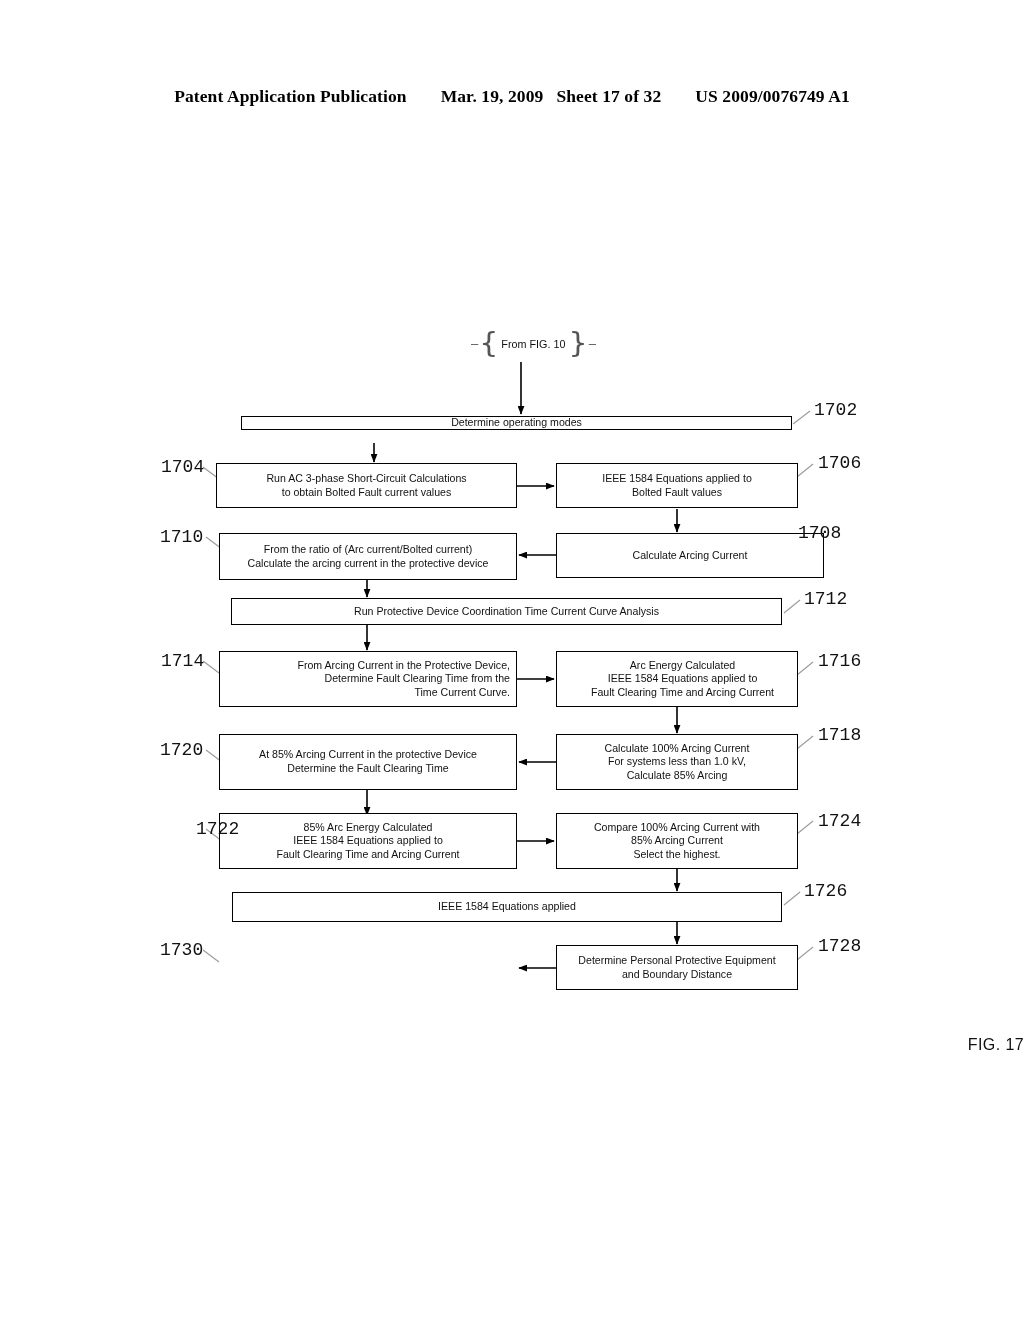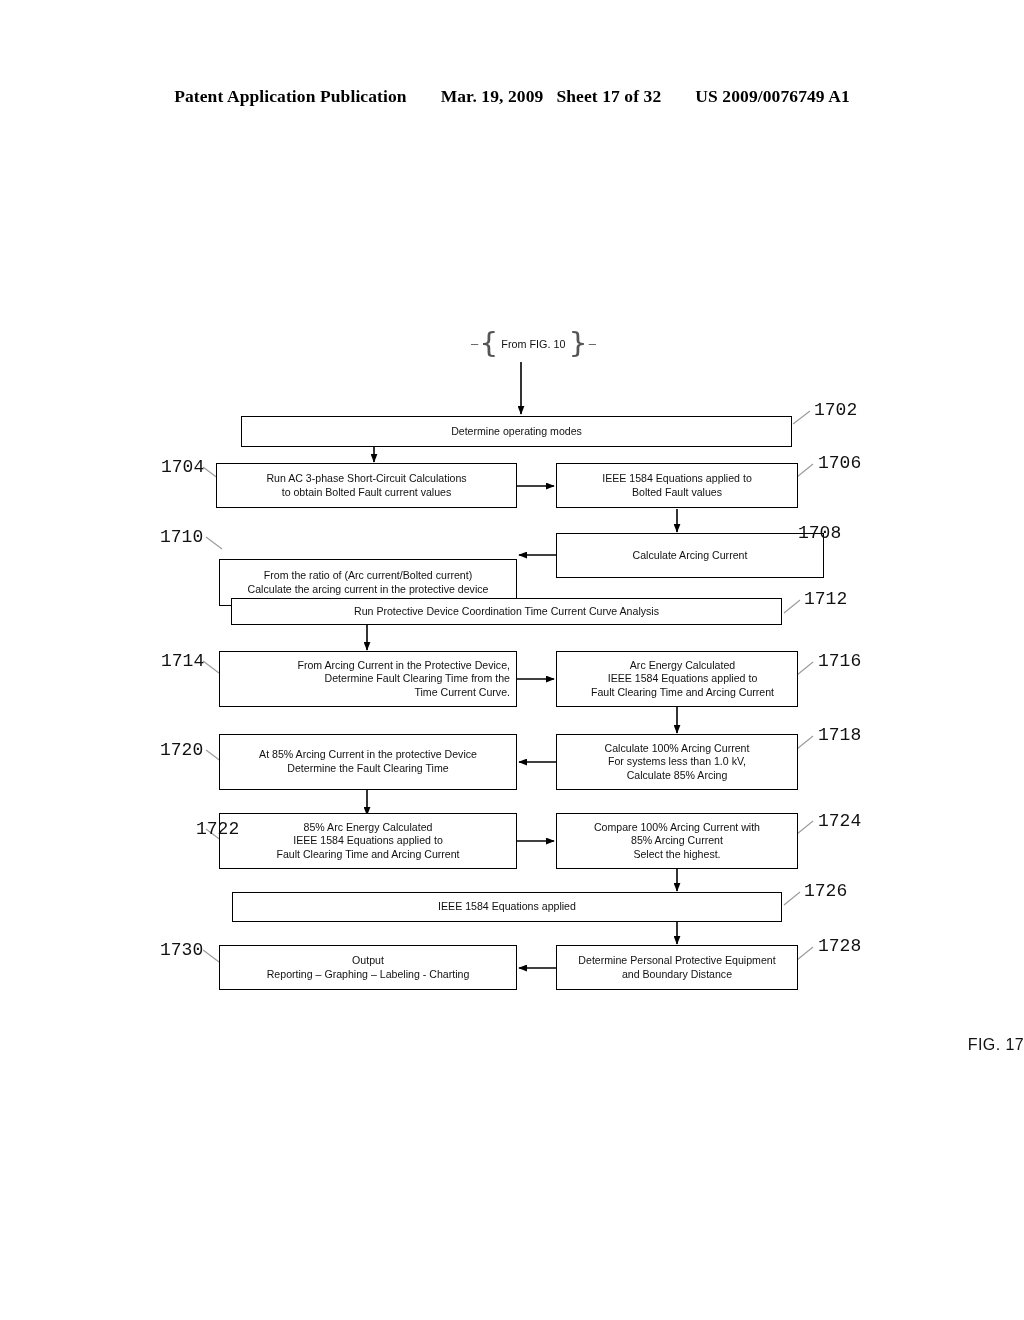--- a/index.html
+++ b/index.html
@@ -193,21 +193,21 @@
   </svg>
 
   <div class="connector" style="left:470px; top:337px;">
     <span class="tick">–</span>
     <span class="brace">{</span>
     <span class="conn-label">From FIG. 10</span>
     <span class="brace">}</span>
     <span class="tick">–</span>
   </div>
 
-  <div class="node" style="left:241px; top:416px; width:551px; height:31px;">
+  <div class="node" style="left:241px; top:416px; width:551px; height:14px;">
     <span class="txt">
       <span class="ln">Determine operating modes</span>
     </span>
   </div>
   <div class="ref" style="left:814px; top:402px;">1702</div>
 
   <div class="node" style="left:216px; top:463px; width:301px; height:45px;">
     <span class="txt">
       <span class="ln">Run AC 3-phase Short-Circuit Calculations</span>
       <span class="ln">to obtain Bolted Fault current values</span>
@@ -223,21 +223,21 @@
   </div>
   <div class="ref" style="left:818px; top:455px;">1706</div>
 
   <div class="node" style="left:556px; top:533px; width:268px; height:45px;">
     <span class="txt">
       <span class="ln">Calculate Arcing Current</span>
     </span>
   </div>
   <div class="ref" style="left:798px; top:525px;">1708</div>
 
-  <div class="node" style="left:219px; top:533px; width:298px; height:47px;margin-top:26px;">
+  <div class="node" style="left:219px; top:533px; width:298px; height:47px;">
     <span class="txt">
       <span class="ln">From the ratio of (Arc current/Bolted current)</span>
       <span class="ln">Calculate the arcing current in the protective device</span>
     </span>
   </div>
   <div class="ref" style="left:160px; top:529px;">1710</div>
 
   <div class="node" style="left:231px; top:598px; width:551px; height:27px;">
     <span class="txt">
       <span class="ln">Run Protective Device Coordination Time Current Curve Analysis</span>
@@ -306,23 +306,17 @@
   <div class="ref" style="left:804px; top:883px;">1726</div>
 
   <div class="node" style="left:556px; top:945px; width:242px; height:45px;">
     <span class="txt">
       <span class="ln">Determine Personal Protective Equipment</span>
       <span class="ln">and Boundary Distance</span>
     </span>
   </div>
   <div class="ref" style="left:818px; top:938px;">1728</div>
 
-  <div class="node" style="left:219px; top:945px; width:298px; height:45px;">
-    <span class="txt">
-      <span class="ln">Output</span>
-      <span class="ln">Reporting – Graphing – Labeling - Charting</span>
-    </span>
-  </div>
   <div class="ref" style="left:160px; top:942px;">1730</div>
 
   <div class="fig-caption">FIG. 17</div>
 
 </div>
 
 </body></html>

